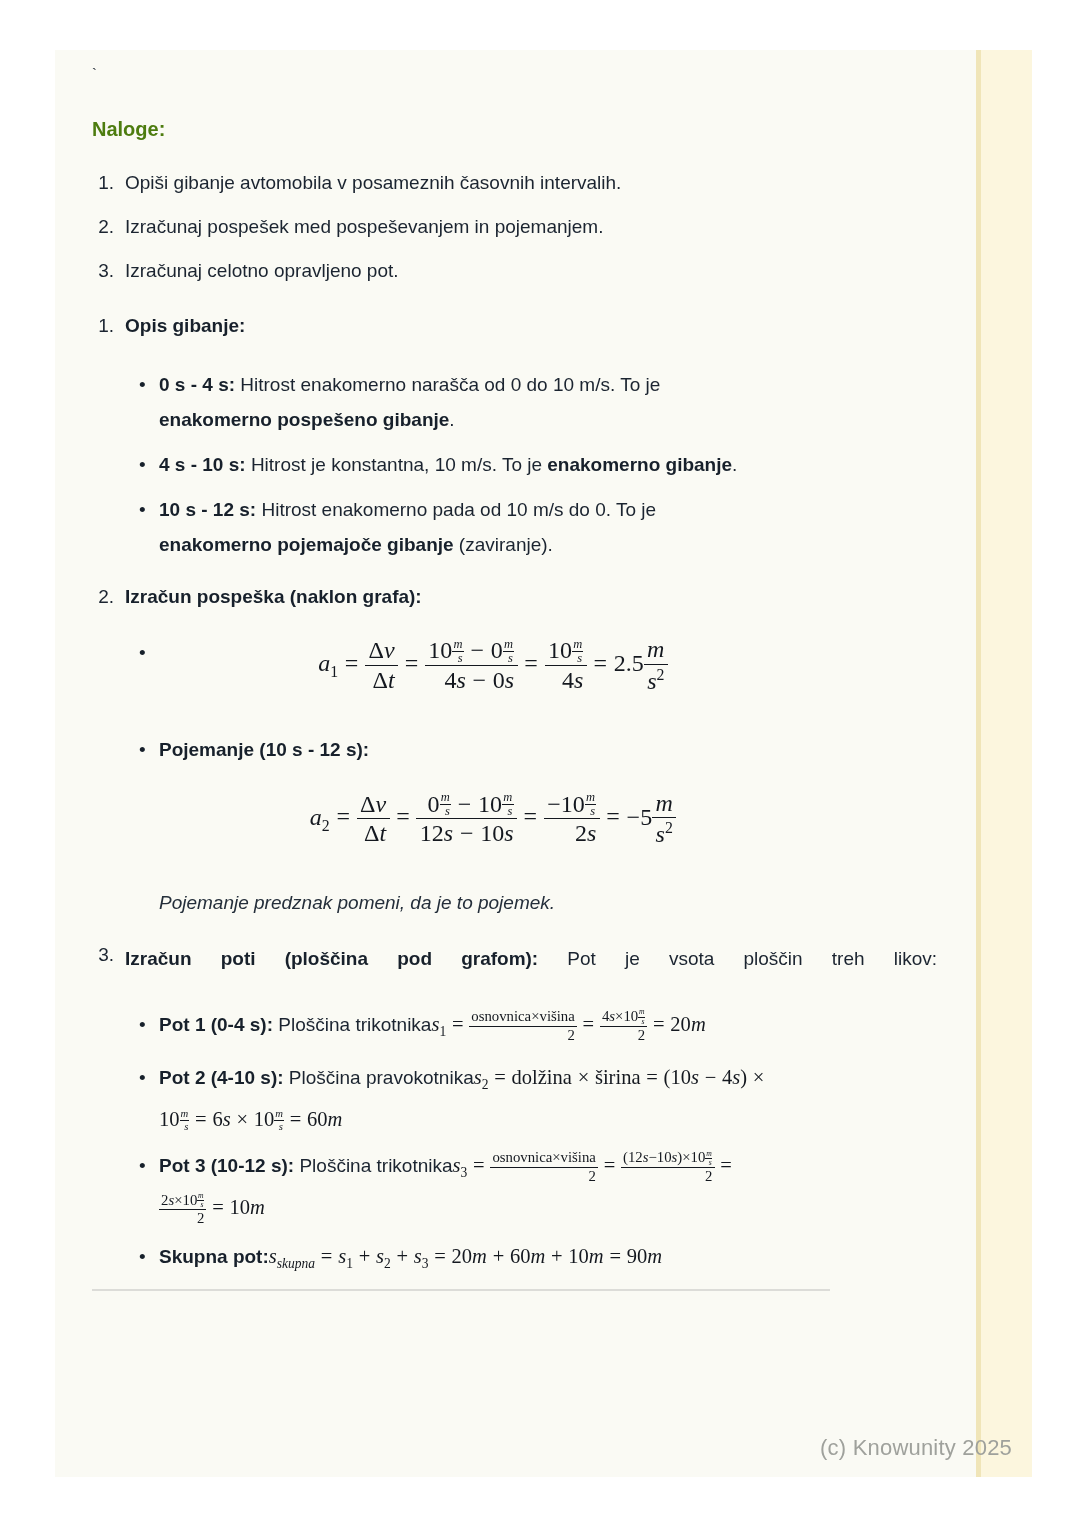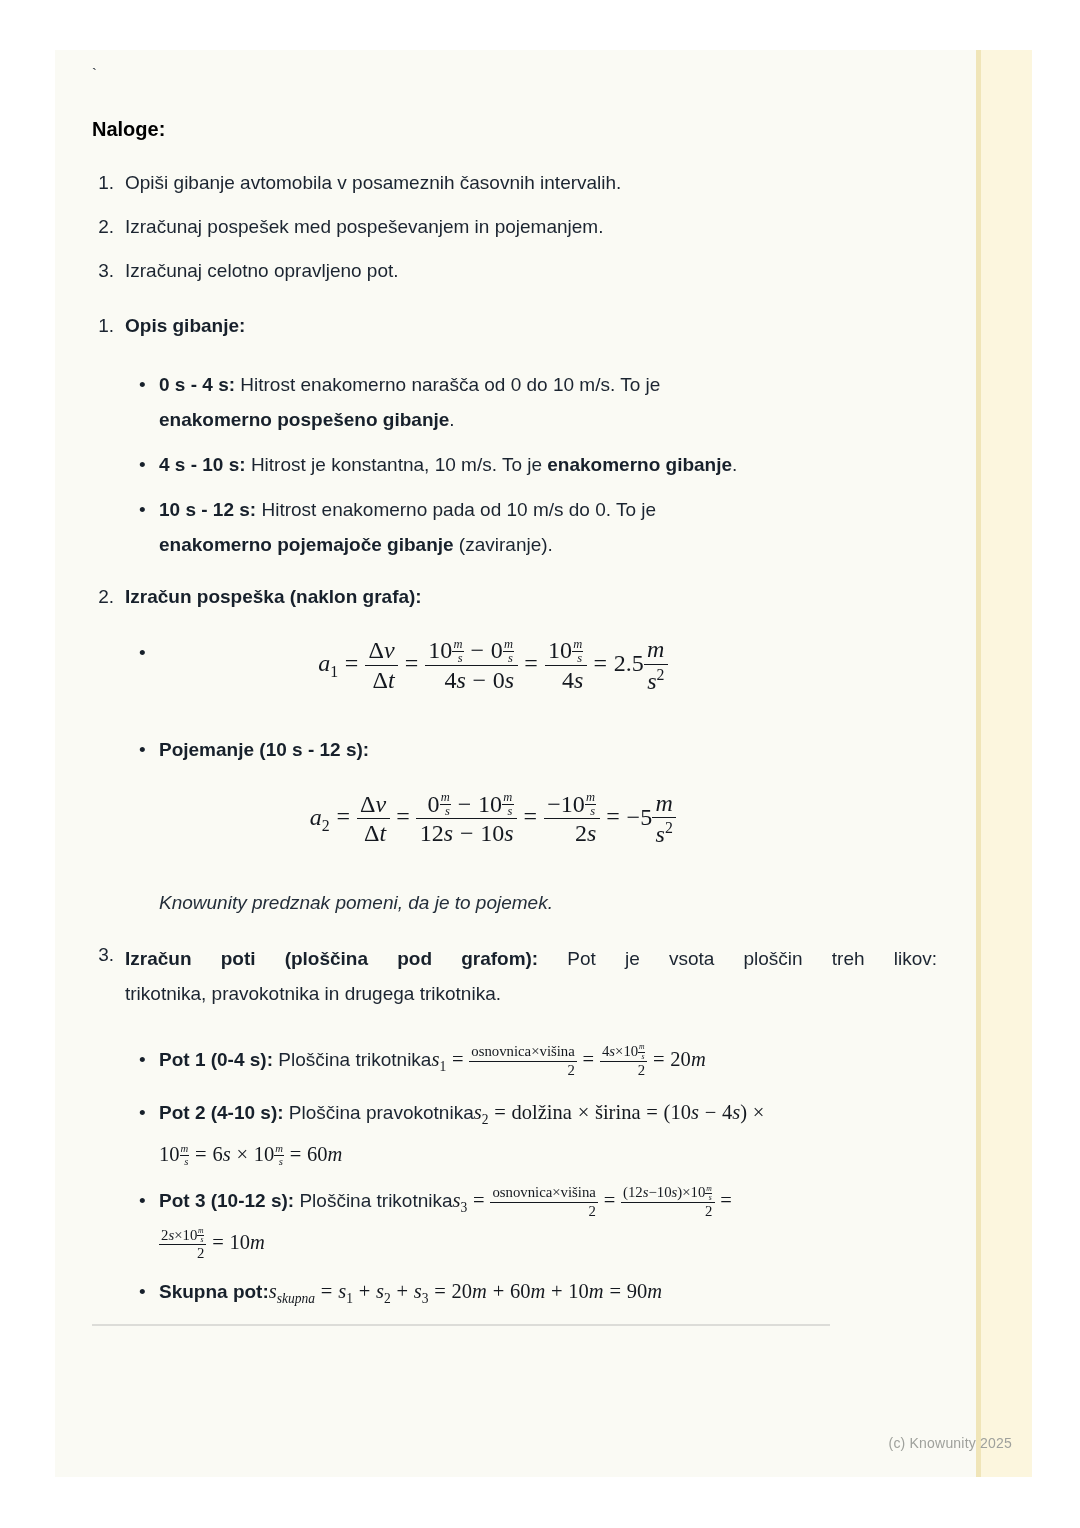--- a/index.html
+++ b/index.html
@@ -12,21 +12,21 @@
   .page{
     position:absolute;left:55px;top:50px;width:977px;height:1427px;
     background:#fafaf4;
   }
   .stripe{
     position:absolute;right:0;top:0;width:51px;height:100%;
     background:#fcf6de;border-left:5px solid #f0e5b8;
   }
   .content{position:relative;padding:12px 95px 0 37px;font-size:19px;}
   .backtick{font-size:15px;height:24px;line-height:24px;color:#1b2430;}
-  .h{font-size:20px;font-weight:700;margin-top:30px;line-height:27px;color:#000000;}
+  .h{font-size:20px;font-weight:700;margin-top:30px;line-height:27px;color:#4d7c0f;}
   
   .toplist{margin:26px 0 0 0;padding:0;list-style:none;}
   .toplist>li{display:flex;line-height:28px;}
   .toplist>li+li{margin-top:16px;}
   .sollist{margin-top:27px;}
   .sollist>li+li{margin-top:21px;}
   .num{flex:none;width:33px;text-align:right;padding-right:11px;box-sizing:border-box;}
   .lbody{flex:1;min-width:0;}
   .lbody>.line{line-height:28px;}
   .b{font-weight:700;color:#17202b;}
@@ -55,21 +55,21 @@
   .fn{display:block;border-bottom:1.4px solid currentColor;padding:0 .14em;}
   .fd{display:block;padding:0 .14em;}
   .f-md{font-size:.72em;}
   .f-sm{font-size:.52em;line-height:1.05;vertical-align:-0.3em;}
   .f-sm .fn{border-bottom-width:1px;padding:0 .1em;}
   .f-sm .fd{padding:0 .1em;}
   .note{font-style:italic;line-height:35px;color:#242e3a;}
   .divider{height:2px;width:738px;background:#dcdcd8;margin:8px 0 0 0;}
   .footer{
     position:absolute;top:1385px;right:20px;z-index:1;
-    font-size:14px;color:#9fa19c;letter-spacing:.2px;
+    font-size:22px;color:#9fa19c;letter-spacing:.2px;
   }
 </style>
 </head>
 <body>
 
 <div class="page">
   <div class="stripe"></div>
 
   <div class="content">
     <div class="backtick">`</div>
@@ -118,31 +118,30 @@
         <span class="num">2.</span>
         <div class="lbody">
           <div class="line"><span class="b">Izračun pospeška (naklon grafa):</span></div>
           <ul class="blist blist2">
             <li class="bli">
               <div class="dmath"><span class="v">a</span><sub class="sub">1</sub><span class="o">=</span><span class="mf"><span class="fn"><span class="n">Δ</span><span class="v">v</span></span><span class="fd"><span class="n">Δ</span><span class="v">t</span></span></span><span class="o">=</span><span class="mf"><span class="fn"><span class="n">10</span><span class="mf f-sm"><span class="fn"><span class="v">m</span></span><span class="fd"><span class="v">s</span></span></span><span class="o">−</span><span class="n">0</span><span class="mf f-sm"><span class="fn"><span class="v">m</span></span><span class="fd"><span class="v">s</span></span></span></span><span class="fd"><span class="n">4</span><span class="v">s</span><span class="o">−</span><span class="n">0</span><span class="v">s</span></span></span><span class="o">=</span><span class="mf"><span class="fn"><span class="n">10</span><span class="mf f-sm"><span class="fn"><span class="v">m</span></span><span class="fd"><span class="v">s</span></span></span></span><span class="fd"><span class="n">4</span><span class="v">s</span></span></span><span class="o">=</span><span class="n">2.5</span><span class="mf"><span class="fn"><span class="v">m</span></span><span class="fd"><span class="v">s</span><sup>2</sup></span></span></div>
             </li>
             <li class="bli">
               <div class="line"><span class="b">Pojemanje (10 s - 12 s):</span></div>
               <div class="dmath"><span class="v">a</span><sub class="sub">2</sub><span class="o">=</span><span class="mf"><span class="fn"><span class="n">Δ</span><span class="v">v</span></span><span class="fd"><span class="n">Δ</span><span class="v">t</span></span></span><span class="o">=</span><span class="mf"><span class="fn"><span class="n">0</span><span class="mf f-sm"><span class="fn"><span class="v">m</span></span><span class="fd"><span class="v">s</span></span></span><span class="o">−</span><span class="n">10</span><span class="mf f-sm"><span class="fn"><span class="v">m</span></span><span class="fd"><span class="v">s</span></span></span></span><span class="fd"><span class="n">12</span><span class="v">s</span><span class="o">−</span><span class="n">10</span><span class="v">s</span></span></span><span class="o">=</span><span class="mf"><span class="fn"><span class="n">−10</span><span class="mf f-sm"><span class="fn"><span class="v">m</span></span><span class="fd"><span class="v">s</span></span></span></span><span class="fd"><span class="n">2</span><span class="v">s</span></span></span><span class="o">=</span><span class="n">−5</span><span class="mf"><span class="fn"><span class="v">m</span></span><span class="fd"><span class="v">s</span><sup>2</sup></span></span></div>
-              <div class="note">Knowunity predznak pomeni, da je to pojemek.</div>
+              <div class="note">Pojemanje predznak pomeni, da je to pojemek.</div>
             </li>
           </ul>
         </div>
       </li>
 
       <li>
         <span class="num">3.</span>
         <div class="lbody">
           <div class="line line35 justify"><span class="b">Izračun poti (ploščina pod grafom):</span> Pot je vsota ploščin treh likov:</div>
-          <div class="line line35">trikotnika, pravokotnika in drugega trikotnika.</div>
           <ul class="blist potlist">
             <li class="bli">
               <div class="line"><span class="b">Pot 1 (0-4 s):</span> Ploščina trikotnika<span class="math"><span class="v">s</span><sub class="sub">1</sub><span class="o">=</span><span class="mf f-md"><span class="fn"><span class="n">osnovnica×višina</span></span><span class="fd"><span class="n">2</span></span></span><span class="o">=</span><span class="mf f-md"><span class="fn"><span class="n">4</span><span class="v">s</span><span class="n">×10</span><span class="mf f-sm"><span class="fn"><span class="v">m</span></span><span class="fd"><span class="v">s</span></span></span></span><span class="fd"><span class="n">2</span></span></span><span class="o">=</span><span class="n">20</span><span class="v">m</span></span></div>
             </li>
             <li class="bli">
               <div class="line"><span class="b">Pot 2 (4-10 s):</span> Ploščina pravokotnika<span class="math"><span class="v">s</span><sub class="sub">2</sub><span class="o">=</span><span class="n">dolžina</span><span class="o">×</span><span class="n">širina</span><span class="o">=</span><span class="n">(10</span><span class="v">s</span><span class="o">−</span><span class="n">4</span><span class="v">s</span><span class="n">)</span><span class="o">×</span></span></div>
               <div class="line"><span class="math"><span class="n">10</span><span class="mf f-sm"><span class="fn"><span class="v">m</span></span><span class="fd"><span class="v">s</span></span></span><span class="o">=</span><span class="n">6</span><span class="v">s</span><span class="o">×</span><span class="n">10</span><span class="mf f-sm"><span class="fn"><span class="v">m</span></span><span class="fd"><span class="v">s</span></span></span><span class="o">=</span><span class="n">60</span><span class="v">m</span></span></div>
             </li>
             <li class="bli">
               <div class="line"><span class="b">Pot 3 (10-12 s):</span> Ploščina trikotnika<span class="math"><span class="v">s</span><sub class="sub">3</sub><span class="o">=</span><span class="mf f-md"><span class="fn"><span class="n">osnovnica×višina</span></span><span class="fd"><span class="n">2</span></span></span><span class="o">=</span><span class="mf f-md"><span class="fn"><span class="n">(12</span><span class="v">s</span><span class="n">−10</span><span class="v">s</span><span class="n">)×10</span><span class="mf f-sm"><span class="fn"><span class="v">m</span></span><span class="fd"><span class="v">s</span></span></span></span><span class="fd"><span class="n">2</span></span></span><span class="o">=</span></span></div>

